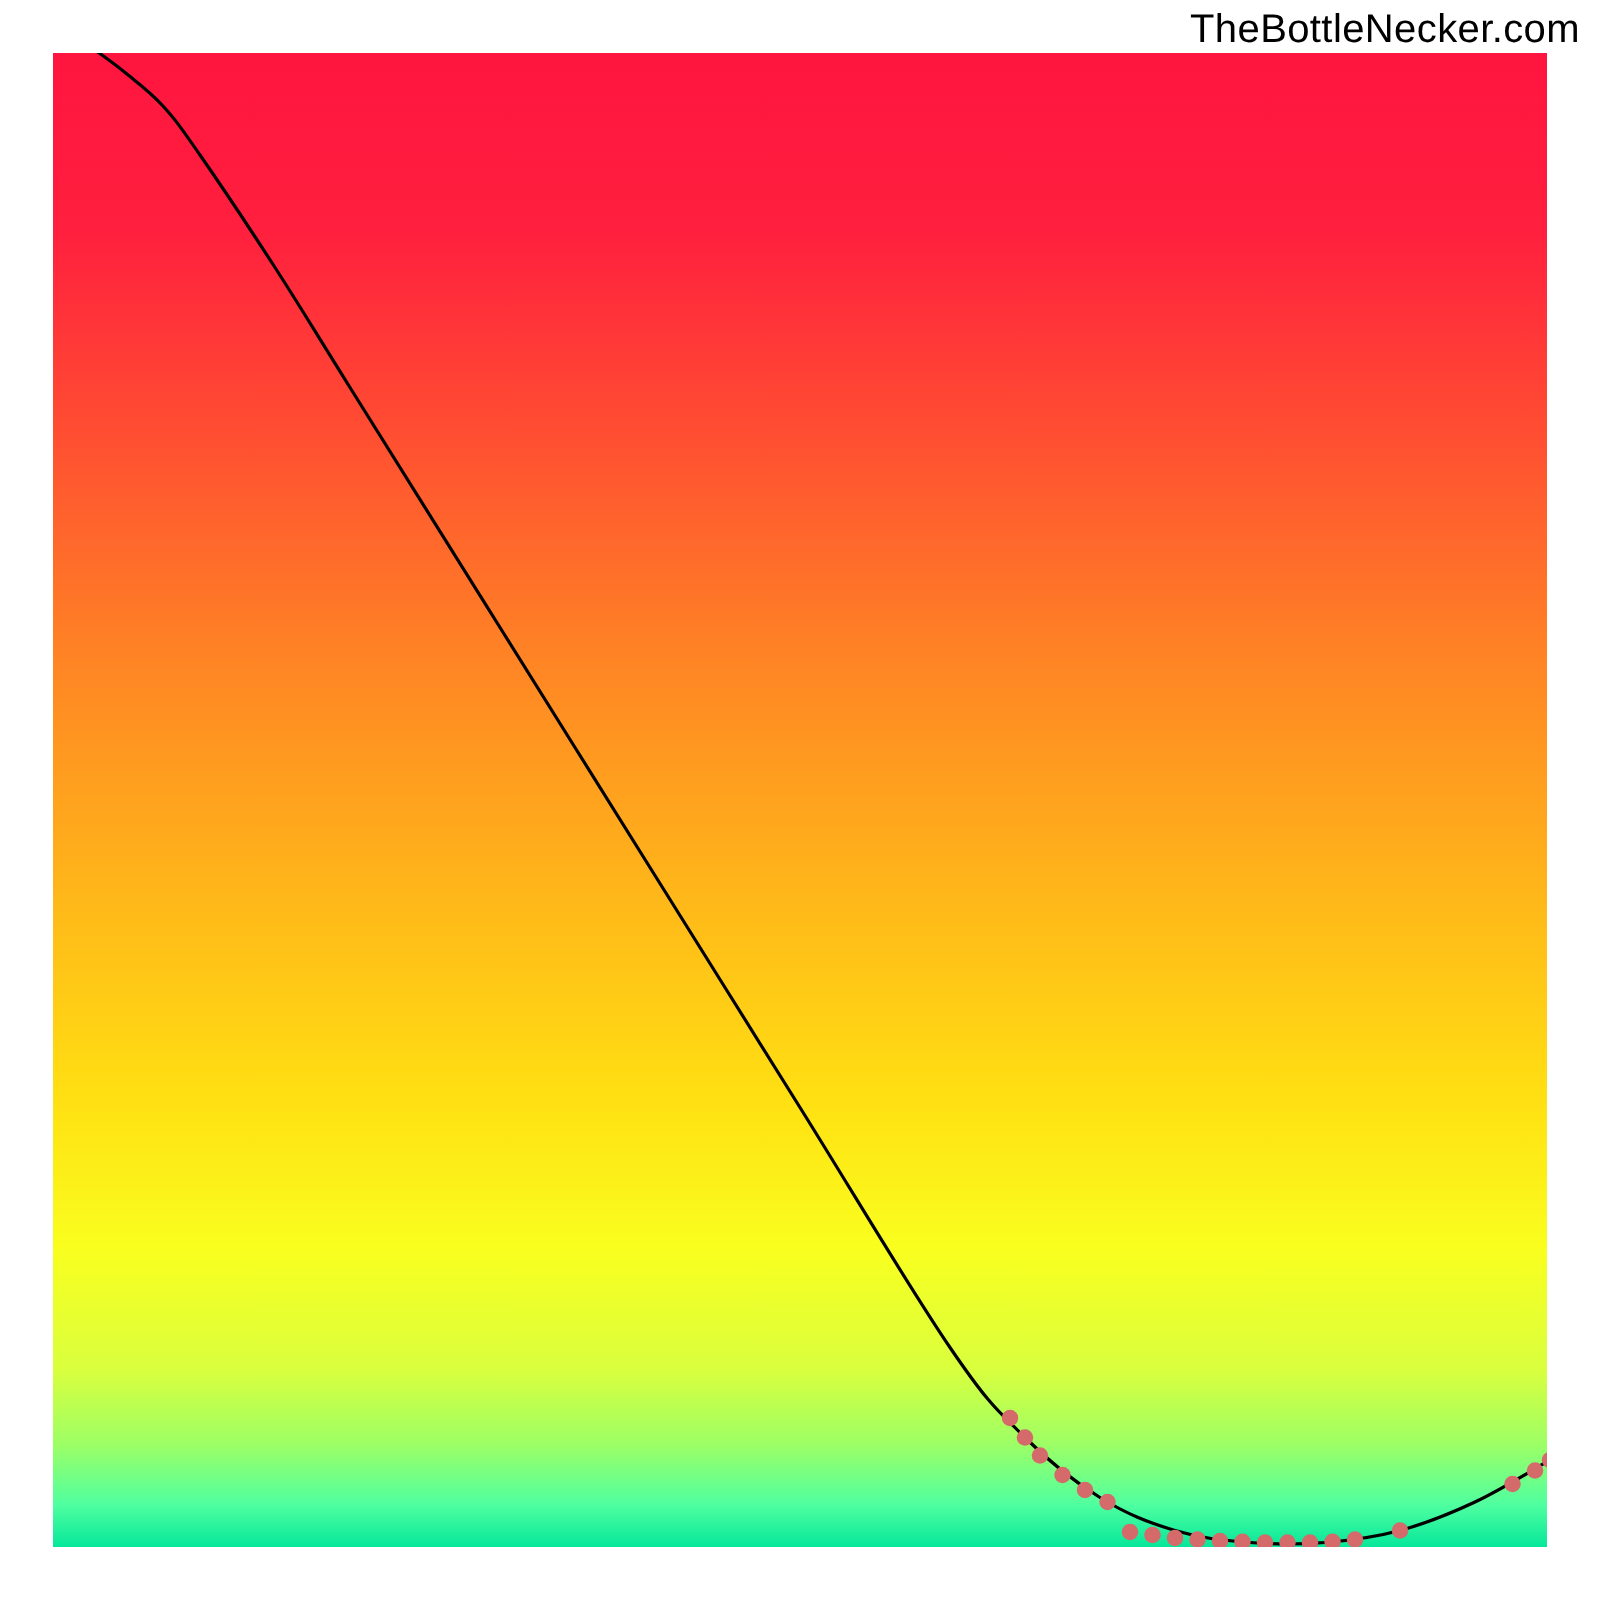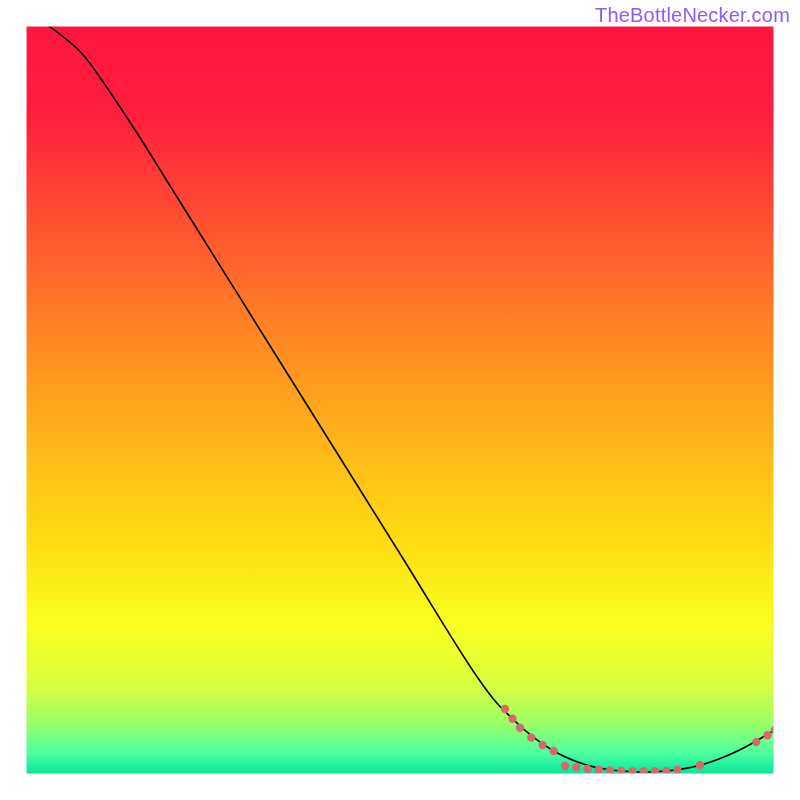--- a/index.html
+++ b/index.html
@@ -13,21 +13,21 @@
   .frame {
     position: relative;
     width: 800px;
     height: 800px;
   }
   .watermark {
     position: absolute;
     top: 4px;
     right: 10px;
     font-size: 20px;
-    color: #8b5cf6;
+    color: #000000;
     font-weight: 500;
     letter-spacing: 0.2px;
   }
   svg.plot {
     position: absolute;
     left: 0;
     top: 0;
   }
 </style>
 </head>

